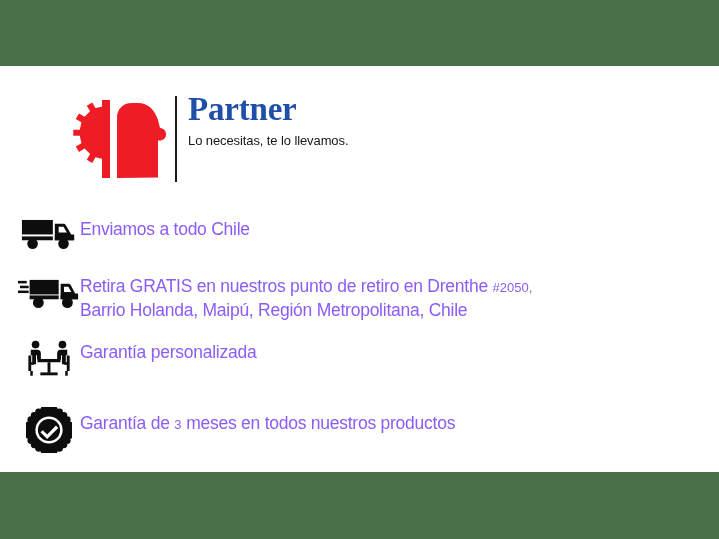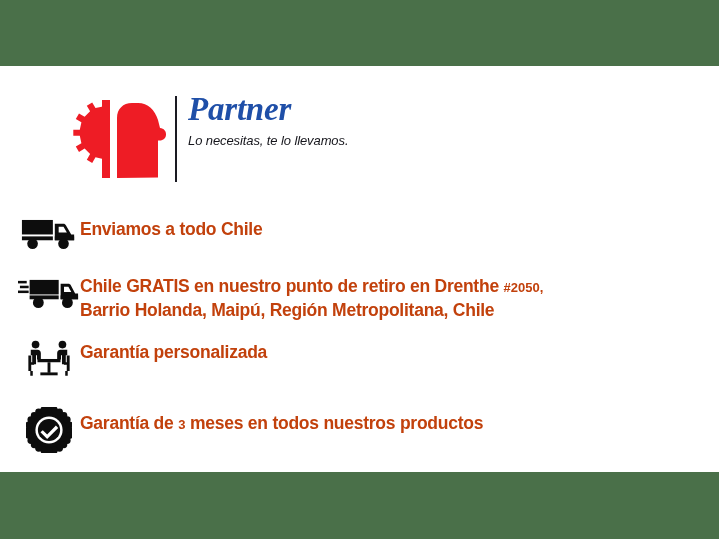--- a/index.html
+++ b/index.html
@@ -26,21 +26,20 @@
   #band-top    { top: 0;    height: 66px; }
   #band-bottom { top: 472px; height: 67px; }
 
   
   #logo-block {
     position: absolute;
     left: 62px;
     top: 92px;
     width: 420px;
     height: 96px;
-    font-style: italic;
   }
   #logo-mark {
     position: absolute;
     left: 0;
     top: 2px;
     width: 104px;
     height: 90px;
   }
   #logo-divider {
     position: absolute;
@@ -86,24 +85,24 @@
   .feature-icon {
     width: 62px;
     flex: 0 0 62px;
     display: flex;
     align-items: center;
     justify-content: center;
   }
   .feature-text {
     flex: 1 1 auto;
     font-family: "Liberation Sans", sans-serif;
-    font-weight: bold;
+    font-weight: normal;
     font-size: 17.5px;
     line-height: 23px;
-    color: #c2410c;
+    color: #8b5cf6;
     letter-spacing: -0.25px;
     padding-top: 3px;
   }
   .small-num {
     font-size: 13px;
     letter-spacing: 0;
     margin-top: 6px;
   }
 
   #row-envios    { top: 215px; }
@@ -175,21 +174,21 @@
           <rect x="12" y="6" width="30" height="15"></rect>
           <rect x="12" y="22" width="30" height="4"></rect>
           <path d="M44 10 h8 c1 0 2 0.6 2.5 1.5 L59 20 h3 v6 H44 z M47.5 13 v5.5 h7.5 L52 13 z"></path>
           <rect x="44" y="22" width="18" height="4"></rect>
           <circle cx="21" cy="29.5" r="5.6"></circle>
           <circle cx="51" cy="29.5" r="5.6"></circle>
         </g>
       </svg>
     </div>
     <div class="feature-text">
-      <span>Chile GRATIS en nuestro punto de retiro en Drenthe </span><span class="small-num">#2050,</span><br>
+      <span>Retira GRATIS en nuestros punto de retiro en Drenthe </span><span class="small-num">#2050,</span><br>
       <span>Barrio Holanda, Maipú, Región Metropolitana, Chile</span>
     </div>
   </div>
 
   <div class="feature-row" id="row-atencion">
     <div class="feature-icon">
       <svg viewBox="0 0 50 40" width="48" height="39" aria-hidden="true">
         <g fill="#0d0d0d">
 
           <circle cx="11" cy="5.5" r="4"></circle>

